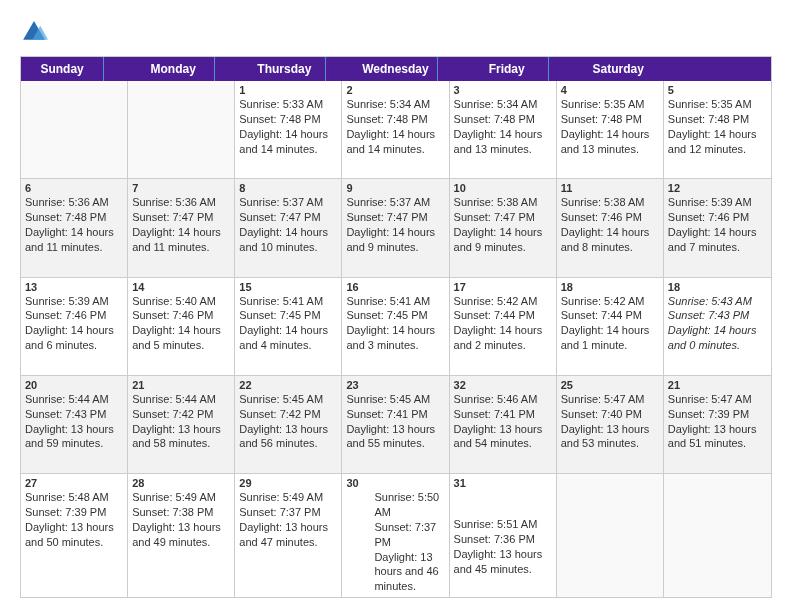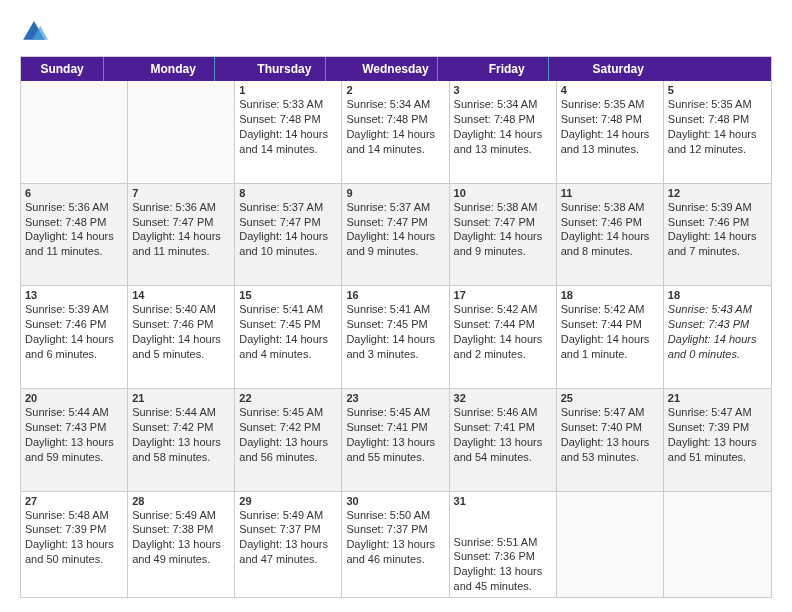--- a/index.html
+++ b/index.html
@@ -339,21 +339,21 @@
 Daylight: 13 hours and 49 minutes.</div>
           </div>
           <div class="cal-cell">
             <span class="day-number">29</span>
             <div class="cell-info" style="white-space: pre-line;">Sunrise: 5:49 AM
 Sunset: 7:37 PM
 Daylight: 13 hours and 47 minutes.</div>
           </div>
           <div class="cal-cell">
             <span class="day-number">30</span>
-            <div class="cell-info" style="white-space: pre-line;">Sunrise: 5:50 AM
+            <div class="cell-info" style="white-space: pre-line; margin-left: 28px;">Sunrise: 5:50 AM
 Sunset: 7:37 PM
 Daylight: 13 hours and 46 minutes.</div>
           </div>
           <div class="cal-cell">
             <span class="day-number">31</span>
             <div class="cell-info" style="white-space: pre-line; margin-top: 28px;">Sunrise: 5:51 AM
 Sunset: 7:36 PM
 Daylight: 13 hours and 45 minutes.</div>
           </div>
           <div class="cal-cell empty"></div>

